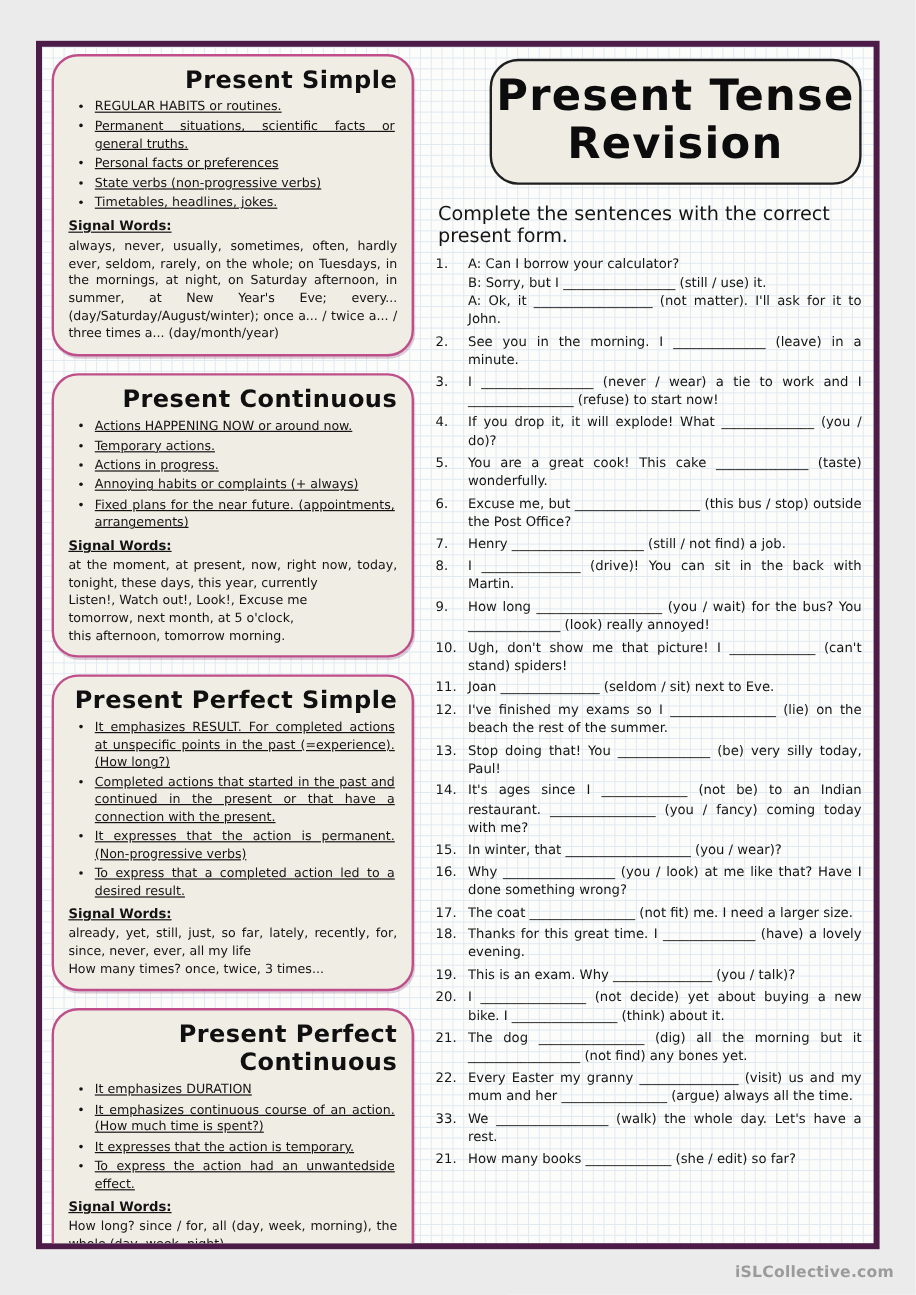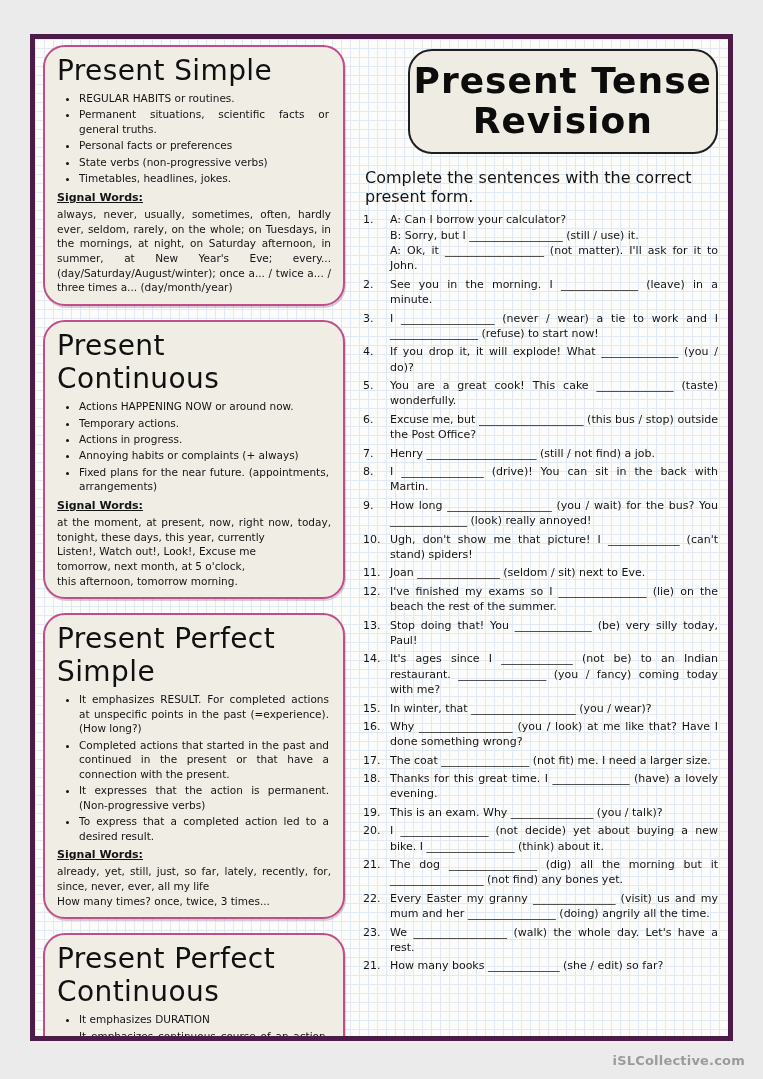--- a/index.html
+++ b/index.html
@@ -27,28 +27,28 @@
   }
   .left-col { width: 302px; flex: 0 0 302px; display: flex; flex-direction: column; gap: 14px; }
   .infobox {
     background: #f0ede5;
     border: 2px solid #bf4f8a;
     border-radius: 22px;
     padding: 7px 12px 9px 12px;
     box-shadow: 1px 2px 0 rgba(120, 60, 110, 0.25);
   }
   .box-title {
-    font-size: 28px;
-    font-weight: normal;
-    text-align: left;
+    font-size: 20px;
+    font-weight: bold;
+    text-align: right;
     letter-spacing: 0.4px;
     margin-bottom: 4px;
     color: #101010;
   }
-  .bullets { list-style: disc; margin: 0 2px 5px 22px; }
+  .bullets { list-style: disc; margin: 0 2px 5px 22px; text-decoration: underline; }
   .bullet { font-size: 10.5px; line-height: 1.38; text-align: justify; margin-bottom: 2px; }
   .signal-label { font-weight: bold; text-decoration: underline; font-size: 11px; margin: 4px 0 3px 0; }
   .signal-text { font-size: 10.5px; line-height: 1.4; text-align: justify; white-space: pre-line; }
 
   .right-col { flex: 1; display: flex; flex-direction: column; padding-top: 2px; min-width: 0; align-items: flex-end; }
   .title-box {
     background: #efece4;
     border: 2px solid #1f1f1f;
     border-radius: 24px;
     text-align: center;
@@ -250,25 +250,25 @@
             <span class="ex-text">I ________________ (not decide) yet about buying a new bike. I ________________ (think) about it.</span>
           </li>
 
           <li class="exercise">
             <span class="ex-num">21.</span>
             <span class="ex-text">The dog ________________ (dig) all the morning but it _________________ (not find) any bones yet.</span>
           </li>
 
           <li class="exercise">
             <span class="ex-num">22.</span>
-            <span class="ex-text">Every Easter my granny _______________ (visit) us and my mum and her ________________ (doing) angrily all the time.</span>
-          </li>
-
-          <li class="exercise">
-            <span class="ex-num">23.</span>
+            <span class="ex-text">Every Easter my granny _______________ (visit) us and my mum and her ________________ (argue) always all the time.</span>
+          </li>
+
+          <li class="exercise">
+            <span class="ex-num">33.</span>
             <span class="ex-text">We _________________ (walk) the whole day. Let's have a rest.</span>
           </li>
 
           <li class="exercise">
             <span class="ex-num">21.</span>
             <span class="ex-text">How many books _____________ (she / edit) so far?</span>
           </li>
         </ol>
     </div>
 

